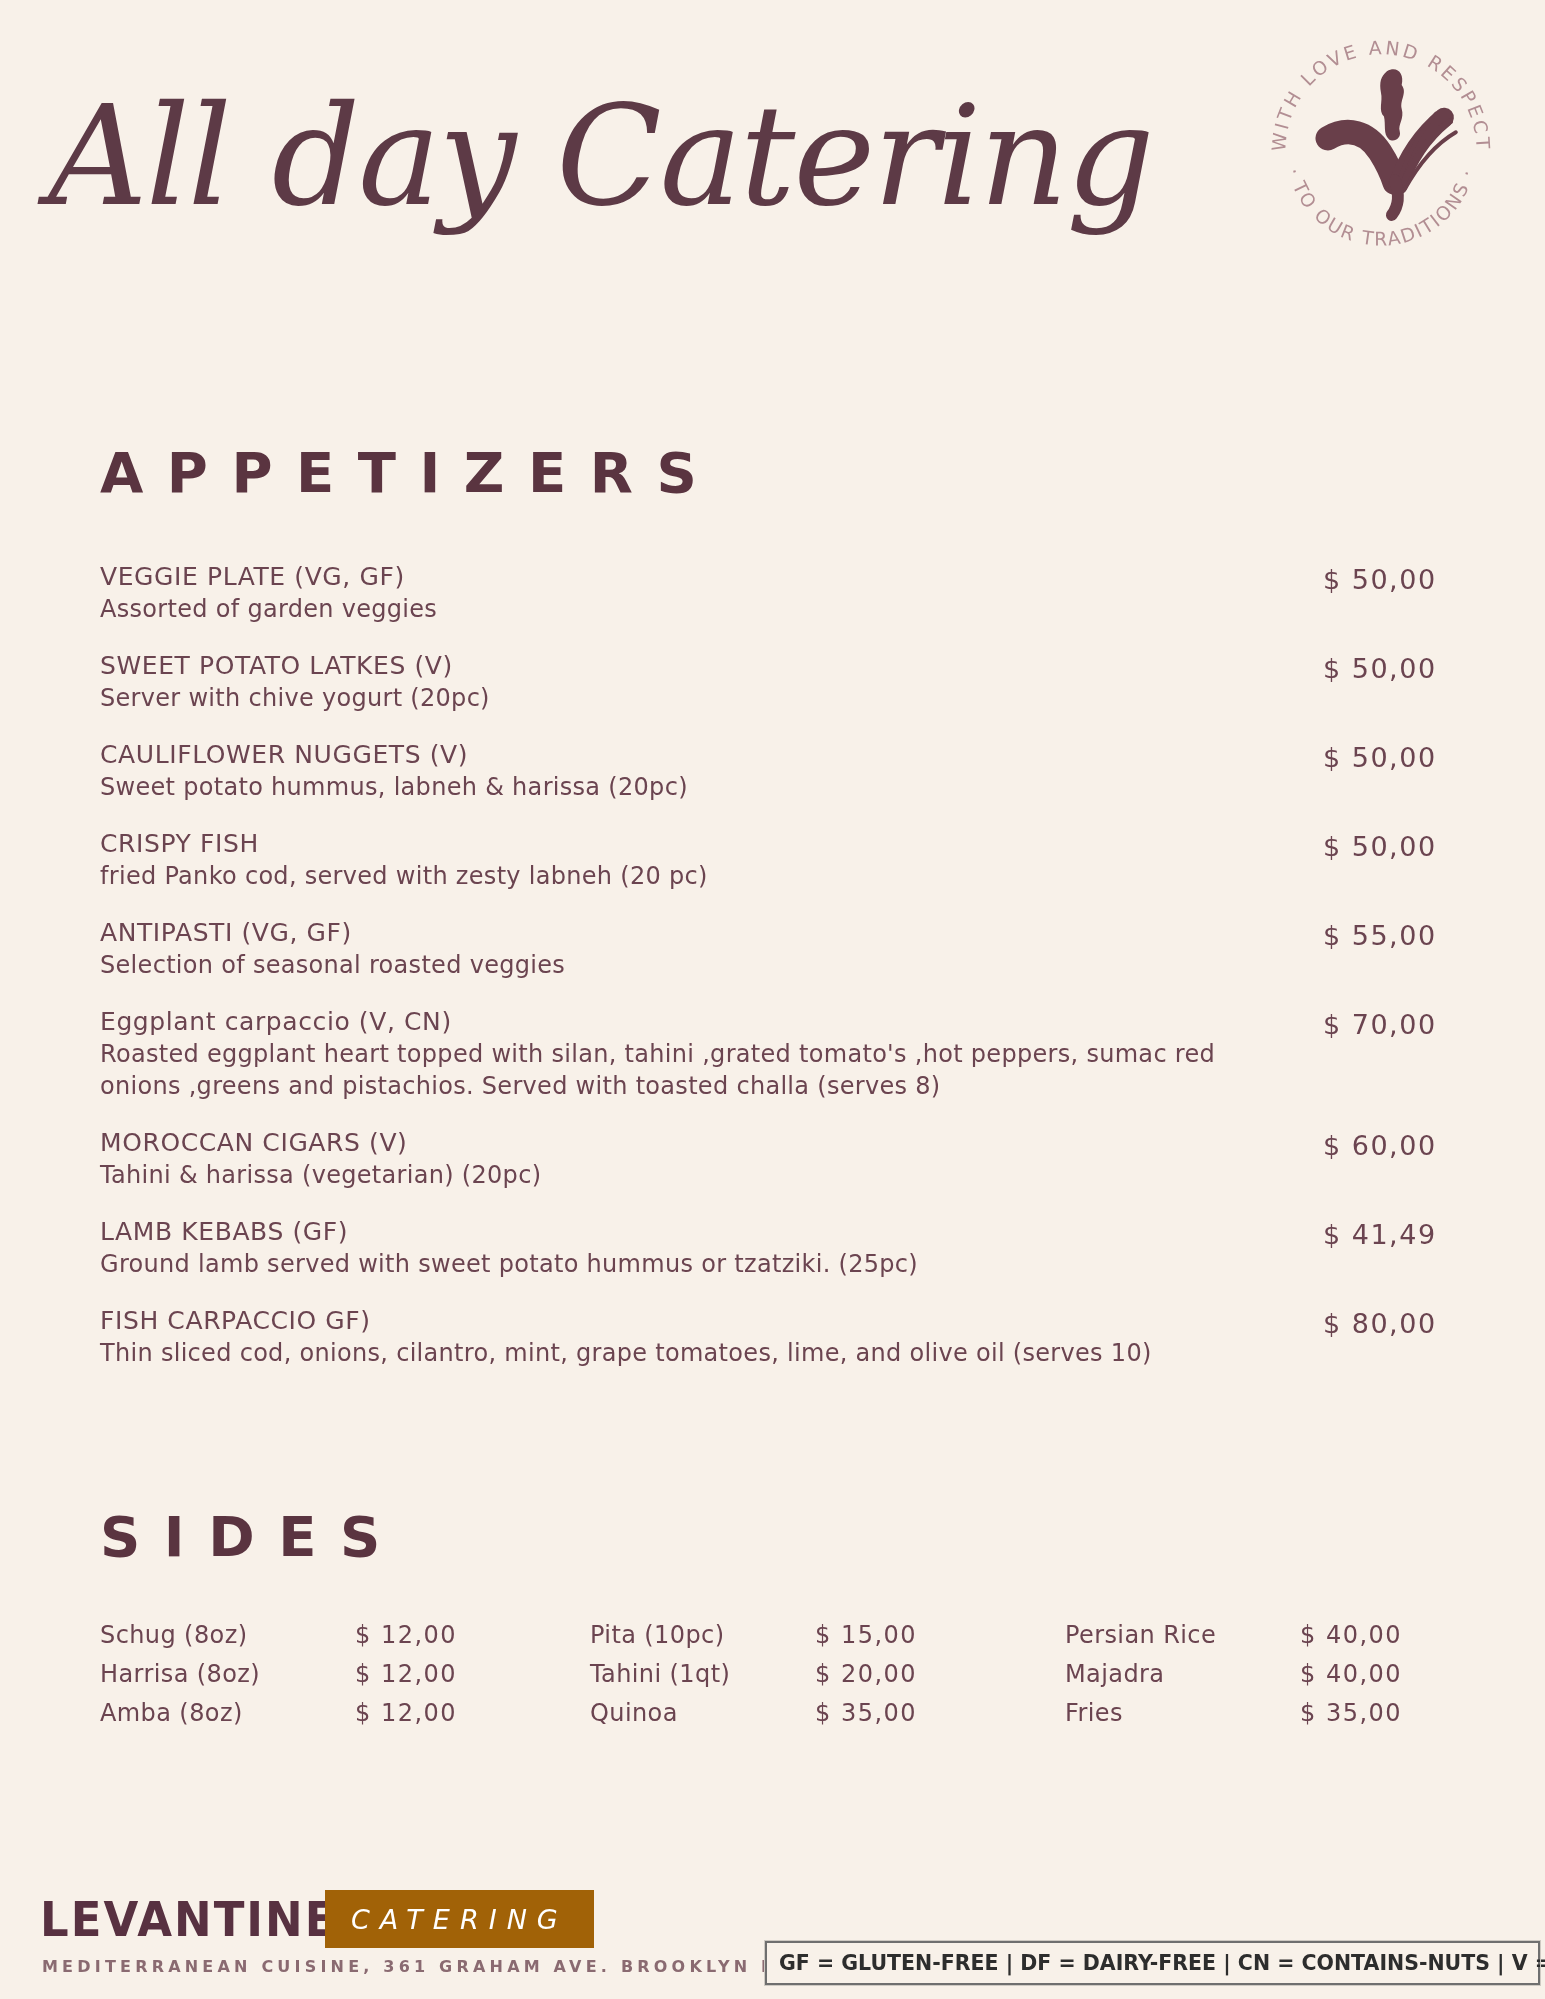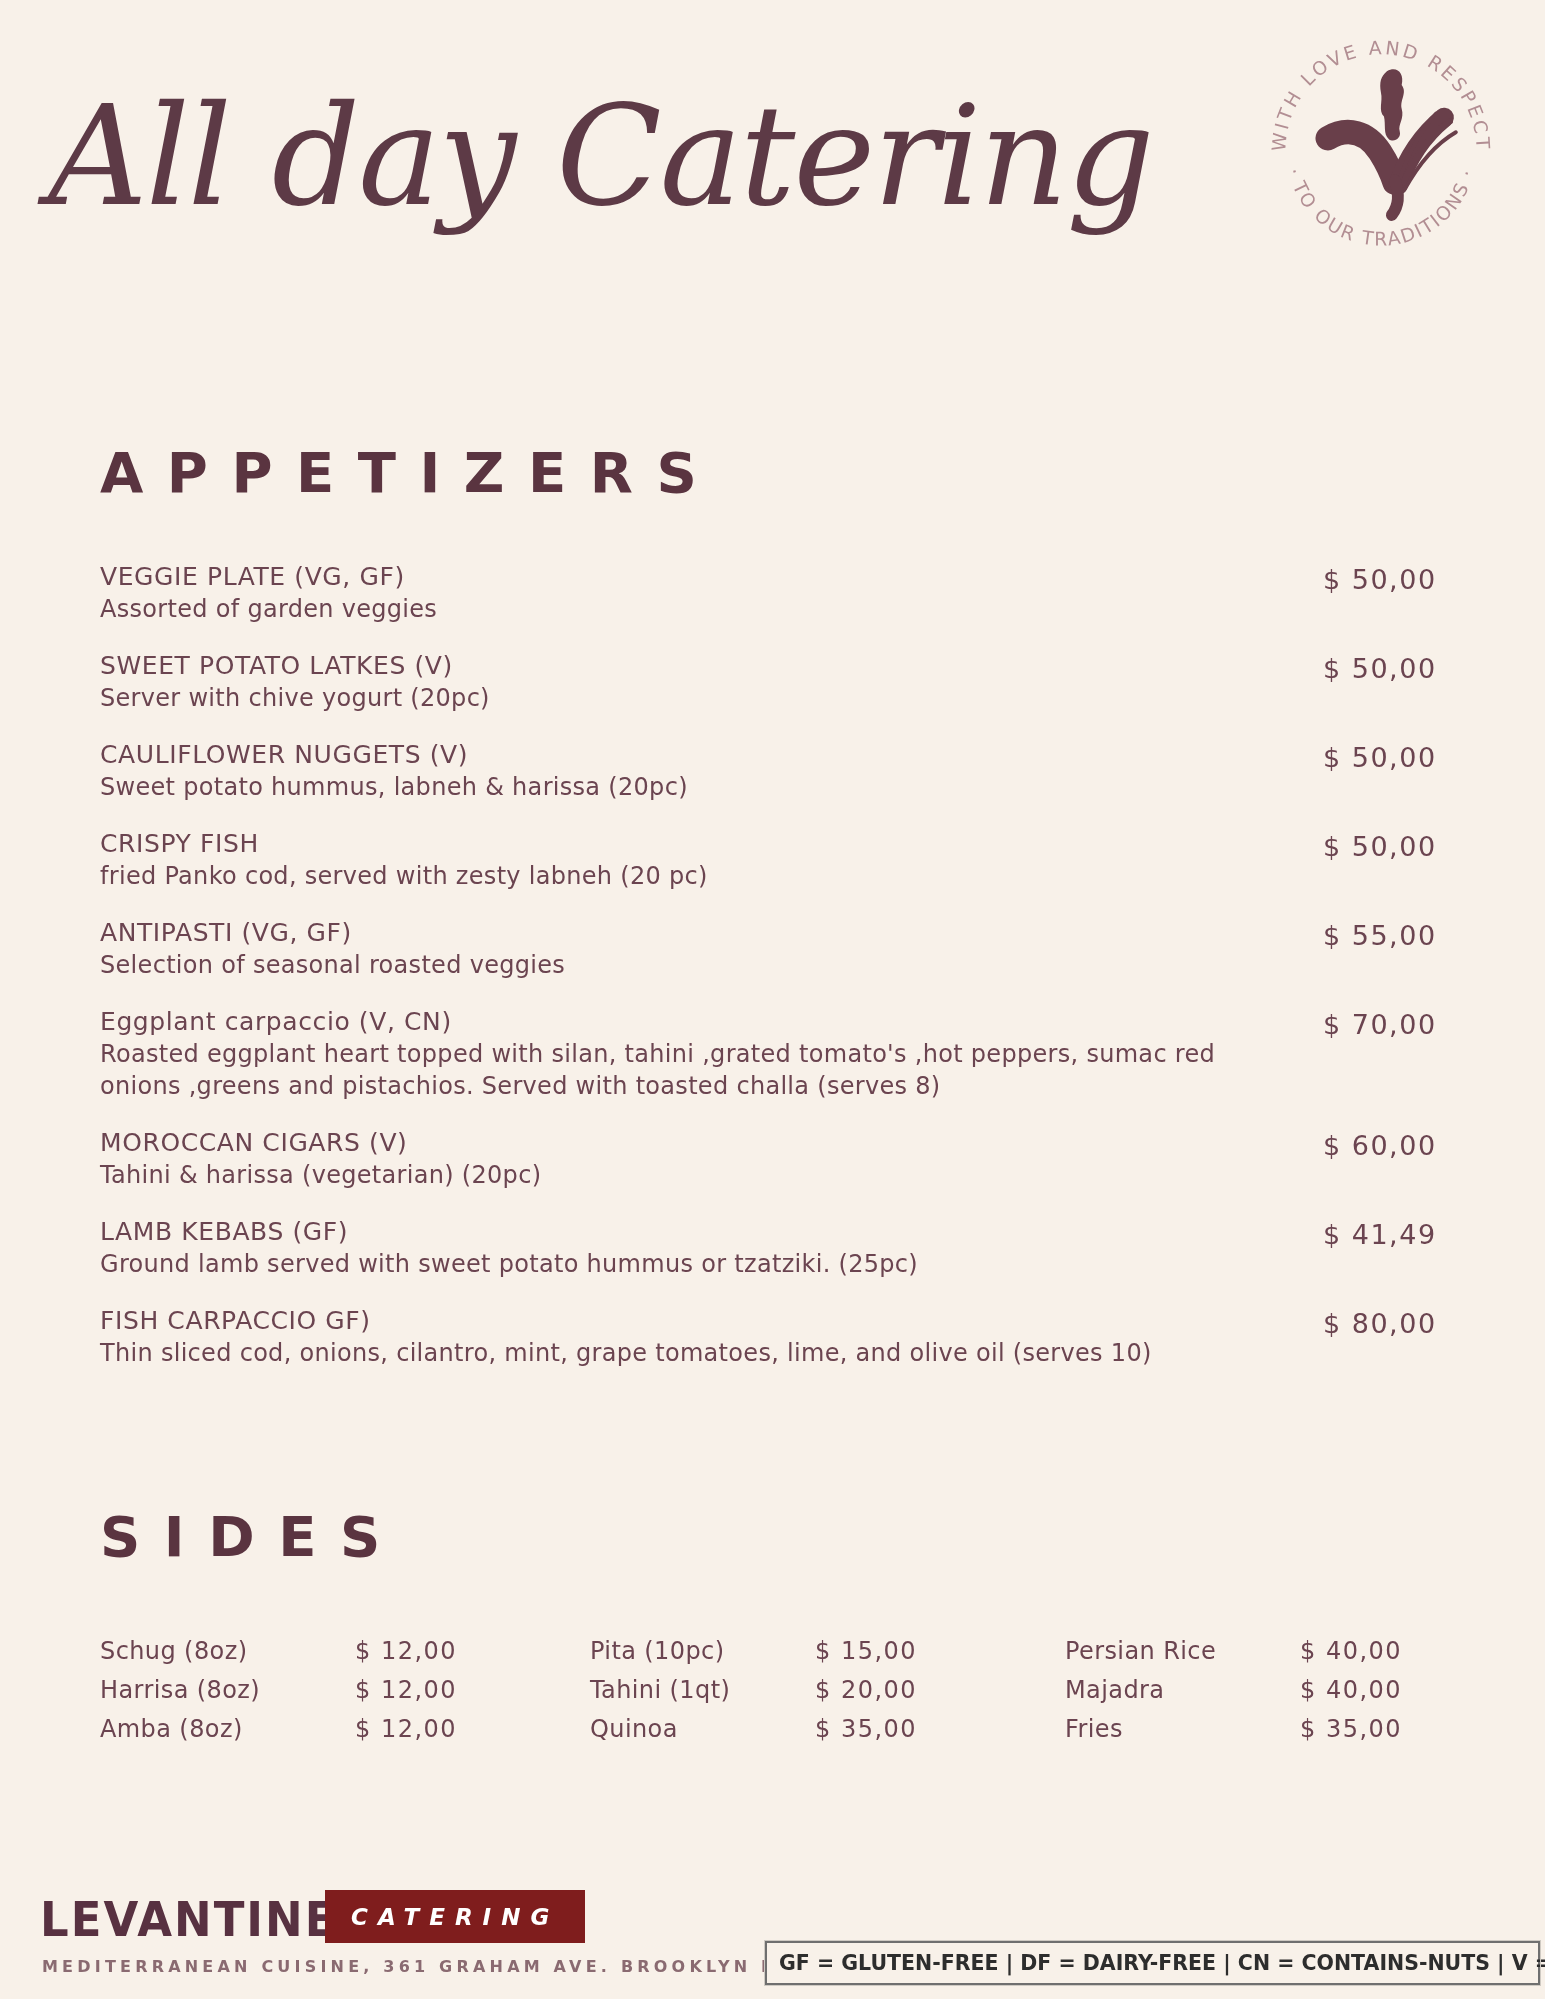--- a/index.html
+++ b/index.html
@@ -51,41 +51,41 @@
   .item-desc{font-size:24px;line-height:32px;letter-spacing:0.3px;}
   .item-price{
     width:130px;flex-shrink:0;margin-left:auto;
     font-size:27px;letter-spacing:1.5px;white-space:nowrap;
     padding-top:3px;color:#6b4450;
   }
 
   
   .sides{position:absolute;left:100px;top:1504px;width:1353px;}
   .sides-grid{
-    margin-top:68px;
+    margin-top:52px;
     display:grid;
     grid-template-columns:255px 235px 225px 250px 235px 145px;
     grid-auto-rows:39px;
     font-size:24px;letter-spacing:0.4px;
     align-items:start;
   }
   .side-price{letter-spacing:1.5px;white-space:nowrap;}
 
   
   .brand{
     position:absolute;left:40px;top:1893px;
     font-weight:bold;font-size:45px;letter-spacing:2px;
     color:#583141;
     transform:scaleY(1.08);
   }
   .brand-box{
     position:absolute;left:325px;top:1890px;
-    background:#7f1d1d;color:#ffffff;
-    font-style:italic;font-weight:bold;
-    font-size:23px;letter-spacing:10px;
+    background:#a16207;color:#ffffff;
+    font-style:italic;font-weight:normal;
+    font-size:27px;letter-spacing:10px;
     padding:14px 26px 13px 26px;
   }
   .address{
     position:absolute;left:42px;top:1957px;
     font-size:16px;letter-spacing:4.2px;font-weight:bold;
     color:#8a6a71;
   }
   .legend{
     position:absolute;left:765px;top:1941px;width:775px;
     box-sizing:border-box;

